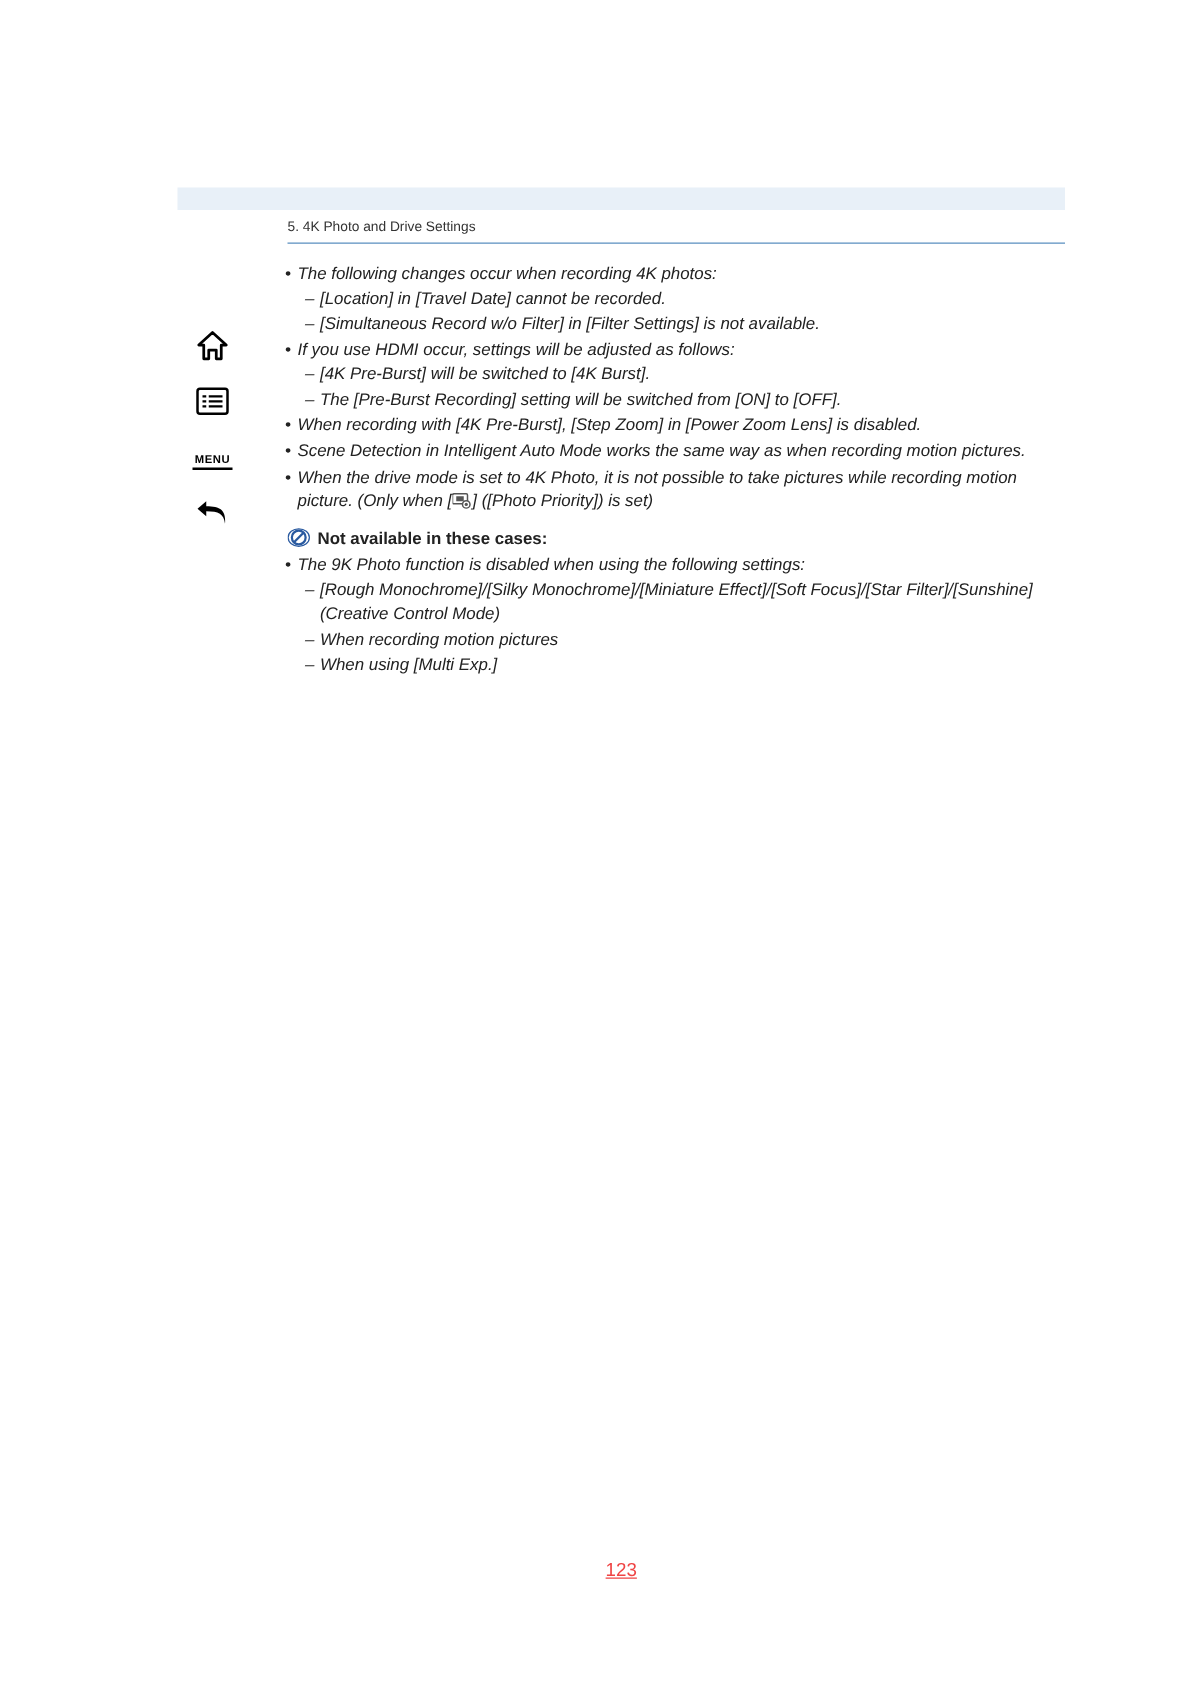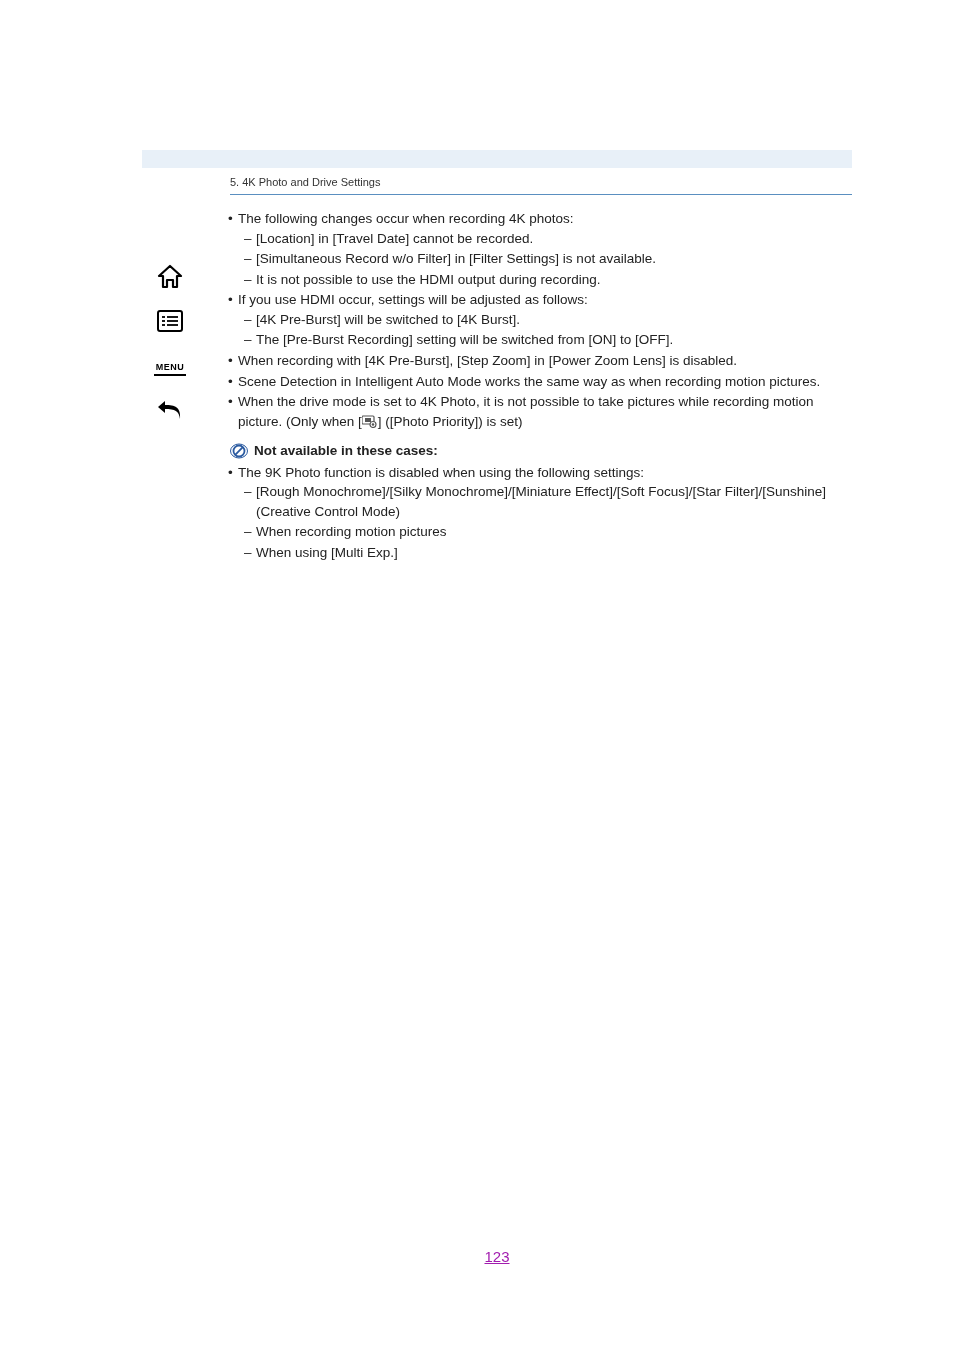--- a/index.html
+++ b/index.html
@@ -33,21 +33,21 @@
     border-top: 1px solid #5a8fc0;
     margin-bottom: 14px;
   }
   .content {
     padding-left: 88px;
     padding-right: 10px;
     font-size: 13.5px;
     color: #222;
     line-height: 1.45;
   }
-  .bullet-list { list-style: none; }
+  .bullet-list { list-style: none; font-style: italic; }
   .bullet-list > li {
     position: relative;
     padding-left: 8px;
     margin-bottom: 1px;
   }
   .bullet-list > li::before {
     content: "•";
     position: absolute;
     left: -2px;
     top: 0;
@@ -82,21 +82,21 @@
     font-weight: bold;
     font-size: 13.5px;
   }
   .page-num {
     position: absolute;
     left: 0;
     right: 0;
     text-align: center;
     top: 1098px;
     font-size: 15px;
-    color: #a21caf;
+    color: #ef4444;
     text-decoration: underline;
   }
   .sidebar {
     position: absolute;
     left: 150px;
     top: 260px;
     width: 40px;
     display: flex;
     flex-direction: column;
     gap: 10px;
@@ -127,21 +127,20 @@
   <div class="section-title">5. 4K Photo and Drive Settings</div>
   <hr class="section-rule">
 
   <div class="content">
     <ul class="bullet-list">
       <li>
         <span>The following changes occur when recording 4K photos:</span>
         <ul class="dash-list">
           <li>[Location] in [Travel Date] cannot be recorded.</li>
           <li>[Simultaneous Record w/o Filter] in [Filter Settings] is not available.</li>
-          <li>It is not possible to use the HDMI output during recording.</li>
         </ul>
       </li>
       <li>
         <span>If you use HDMI occur, settings will be adjusted as follows:</span>
         <ul class="dash-list">
           <li>[4K Pre-Burst] will be switched to [4K Burst].</li>
           <li>The [Pre-Burst Recording] setting will be switched from [ON] to [OFF].</li>
         </ul>
       </li>
       <li>When recording with [4K Pre-Burst], [Step Zoom] in [Power Zoom Lens] is disabled.</li>

